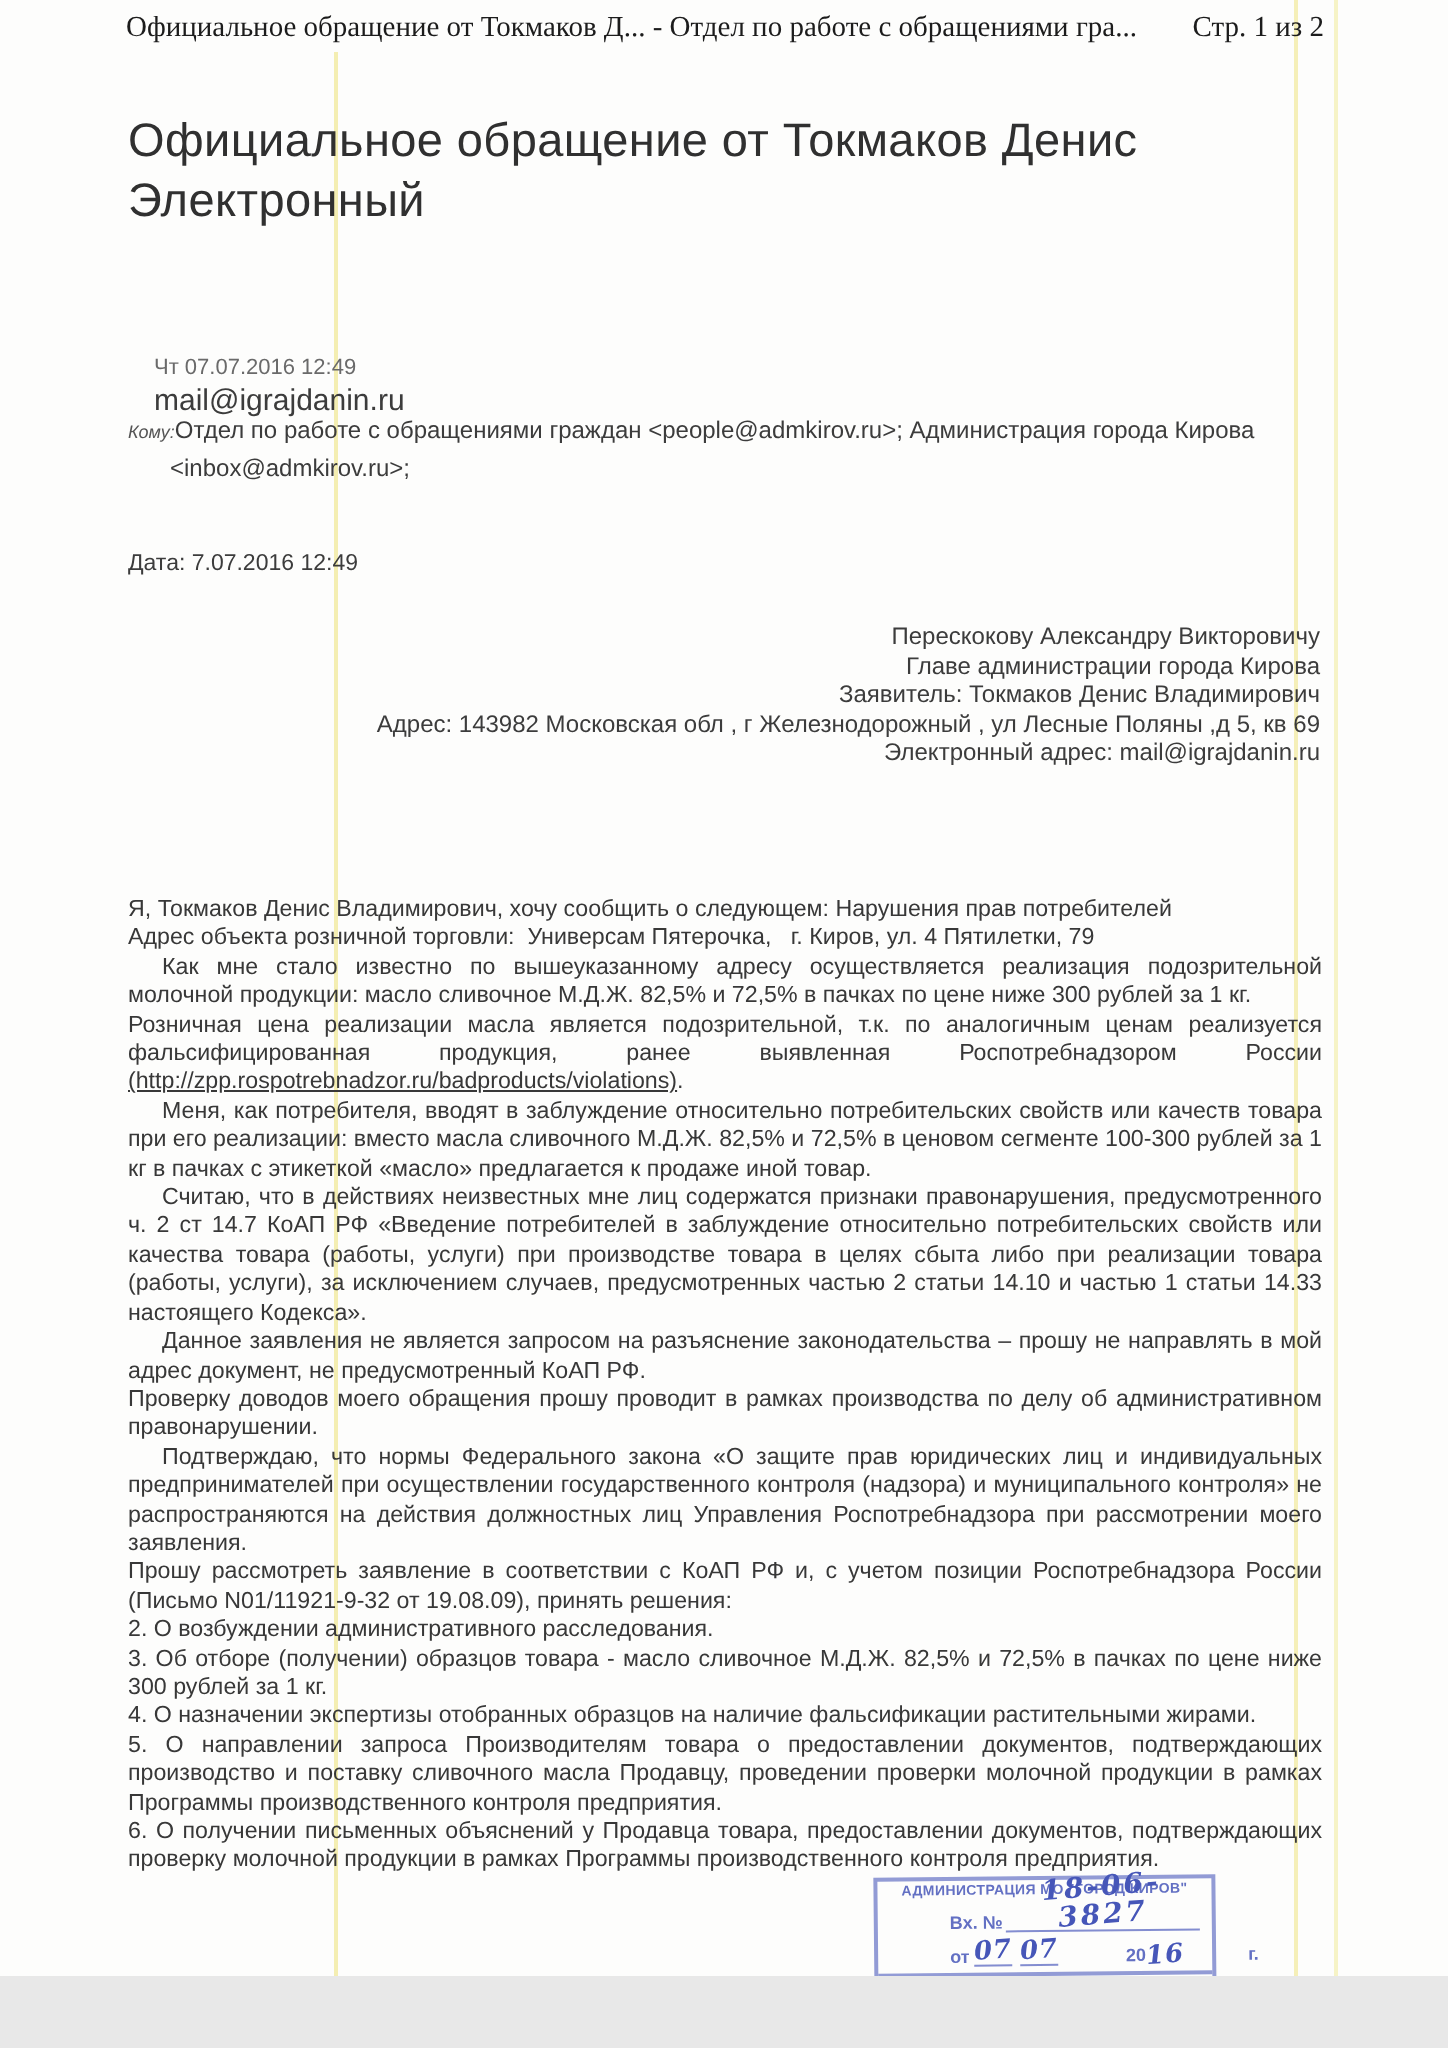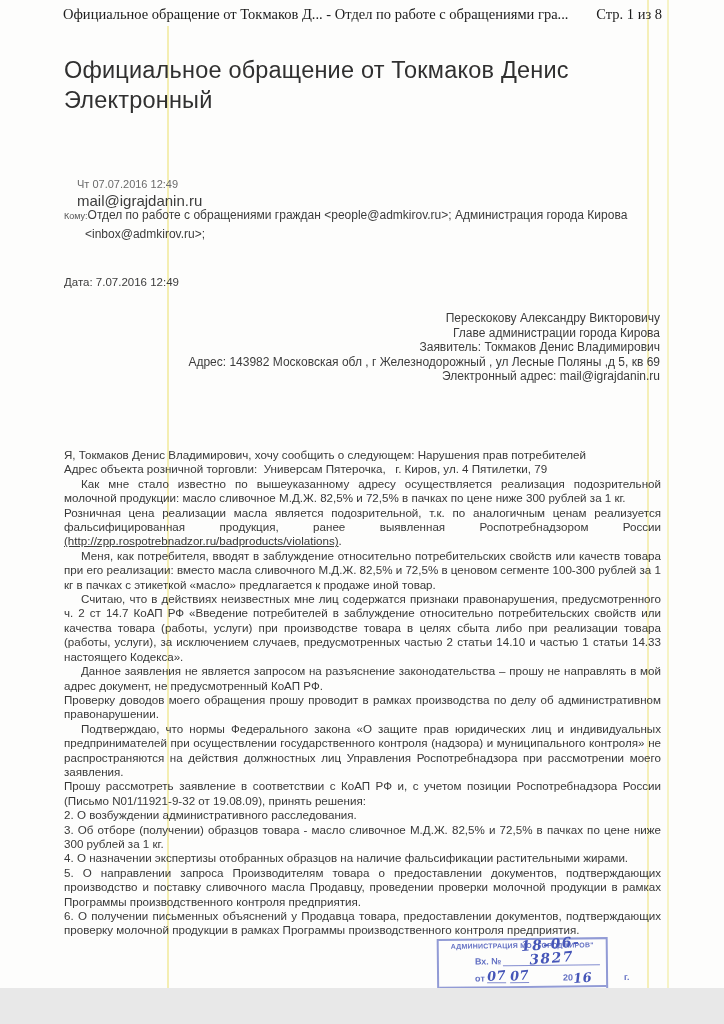--- a/index.html
+++ b/index.html
@@ -29,21 +29,21 @@
     font-size: 23.5px; line-height: 30px; font-weight: 400; color: #303030;
     letter-spacing: .2px;
   }
   .from-line { position: absolute; top: 144px; left: 77px; font-size: 15px; color: #3c3c3c; margin-top: 48px; }
   .sent-line { position: absolute; top: 178px; left: 77px; font-size: 11px; color: #6a6a6a; }
   .to-line {
     position: absolute; top: 206px; left: 64px; width: 580px;
     font-size: 12px; line-height: 18px; color: #3c3c3c;
     padding-left: 21px; text-indent: -21px;
   }
-  .to-label { font-size: 9px; color: #555; }
+  .to-label { font-size: 9px; color: #555; font-style: italic; }
   .date-line { position: absolute; top: 276px; left: 64px; font-size: 11.5px; color: #3c3c3c; }
 
   .recipient-block {
     position: absolute; top: 311px; left: 64px; width: 596px;
     text-align: right; font-size: 12px; line-height: 14.6px; color: #3c3c3c;
   }
 
   .letter-body {
     position: absolute; top: 448px; left: 64px; width: 597px;
     font-size: 11.6px; line-height: 14.4px; text-align: justify; color: #383838;
@@ -86,21 +86,21 @@
 <body>
 
 <div class="page">
 
   <div class="fold left"></div>
   <div class="fold r1"></div>
   <div class="fold r2"></div>
 
   <div class="print-header">
     <span>Официальное обращение от Токмаков Д... - Отдел по работе с обращениями гра...</span>
-    <span>Стр. 1 из 8</span>
+    <span>Стр. 1 из 2</span>
   </div>
 
   <div class="doc-title">Официальное обращение от Токмаков Денис Электронный</div>
 
   <div class="from-line">mail@igrajdanin.ru</div>
   <div class="sent-line">Чт 07.07.2016 12:49</div>
 
   <div class="to-line"><span class="to-label">Кому:</span><span>Отдел по работе с обращениями граждан &lt;people@admkirov.ru&gt;; Администрация города Кирова &lt;inbox@admkirov.ru&gt;;</span></div>
 
   <div class="date-line">Дата: 7.07.2016 12:49</div>

